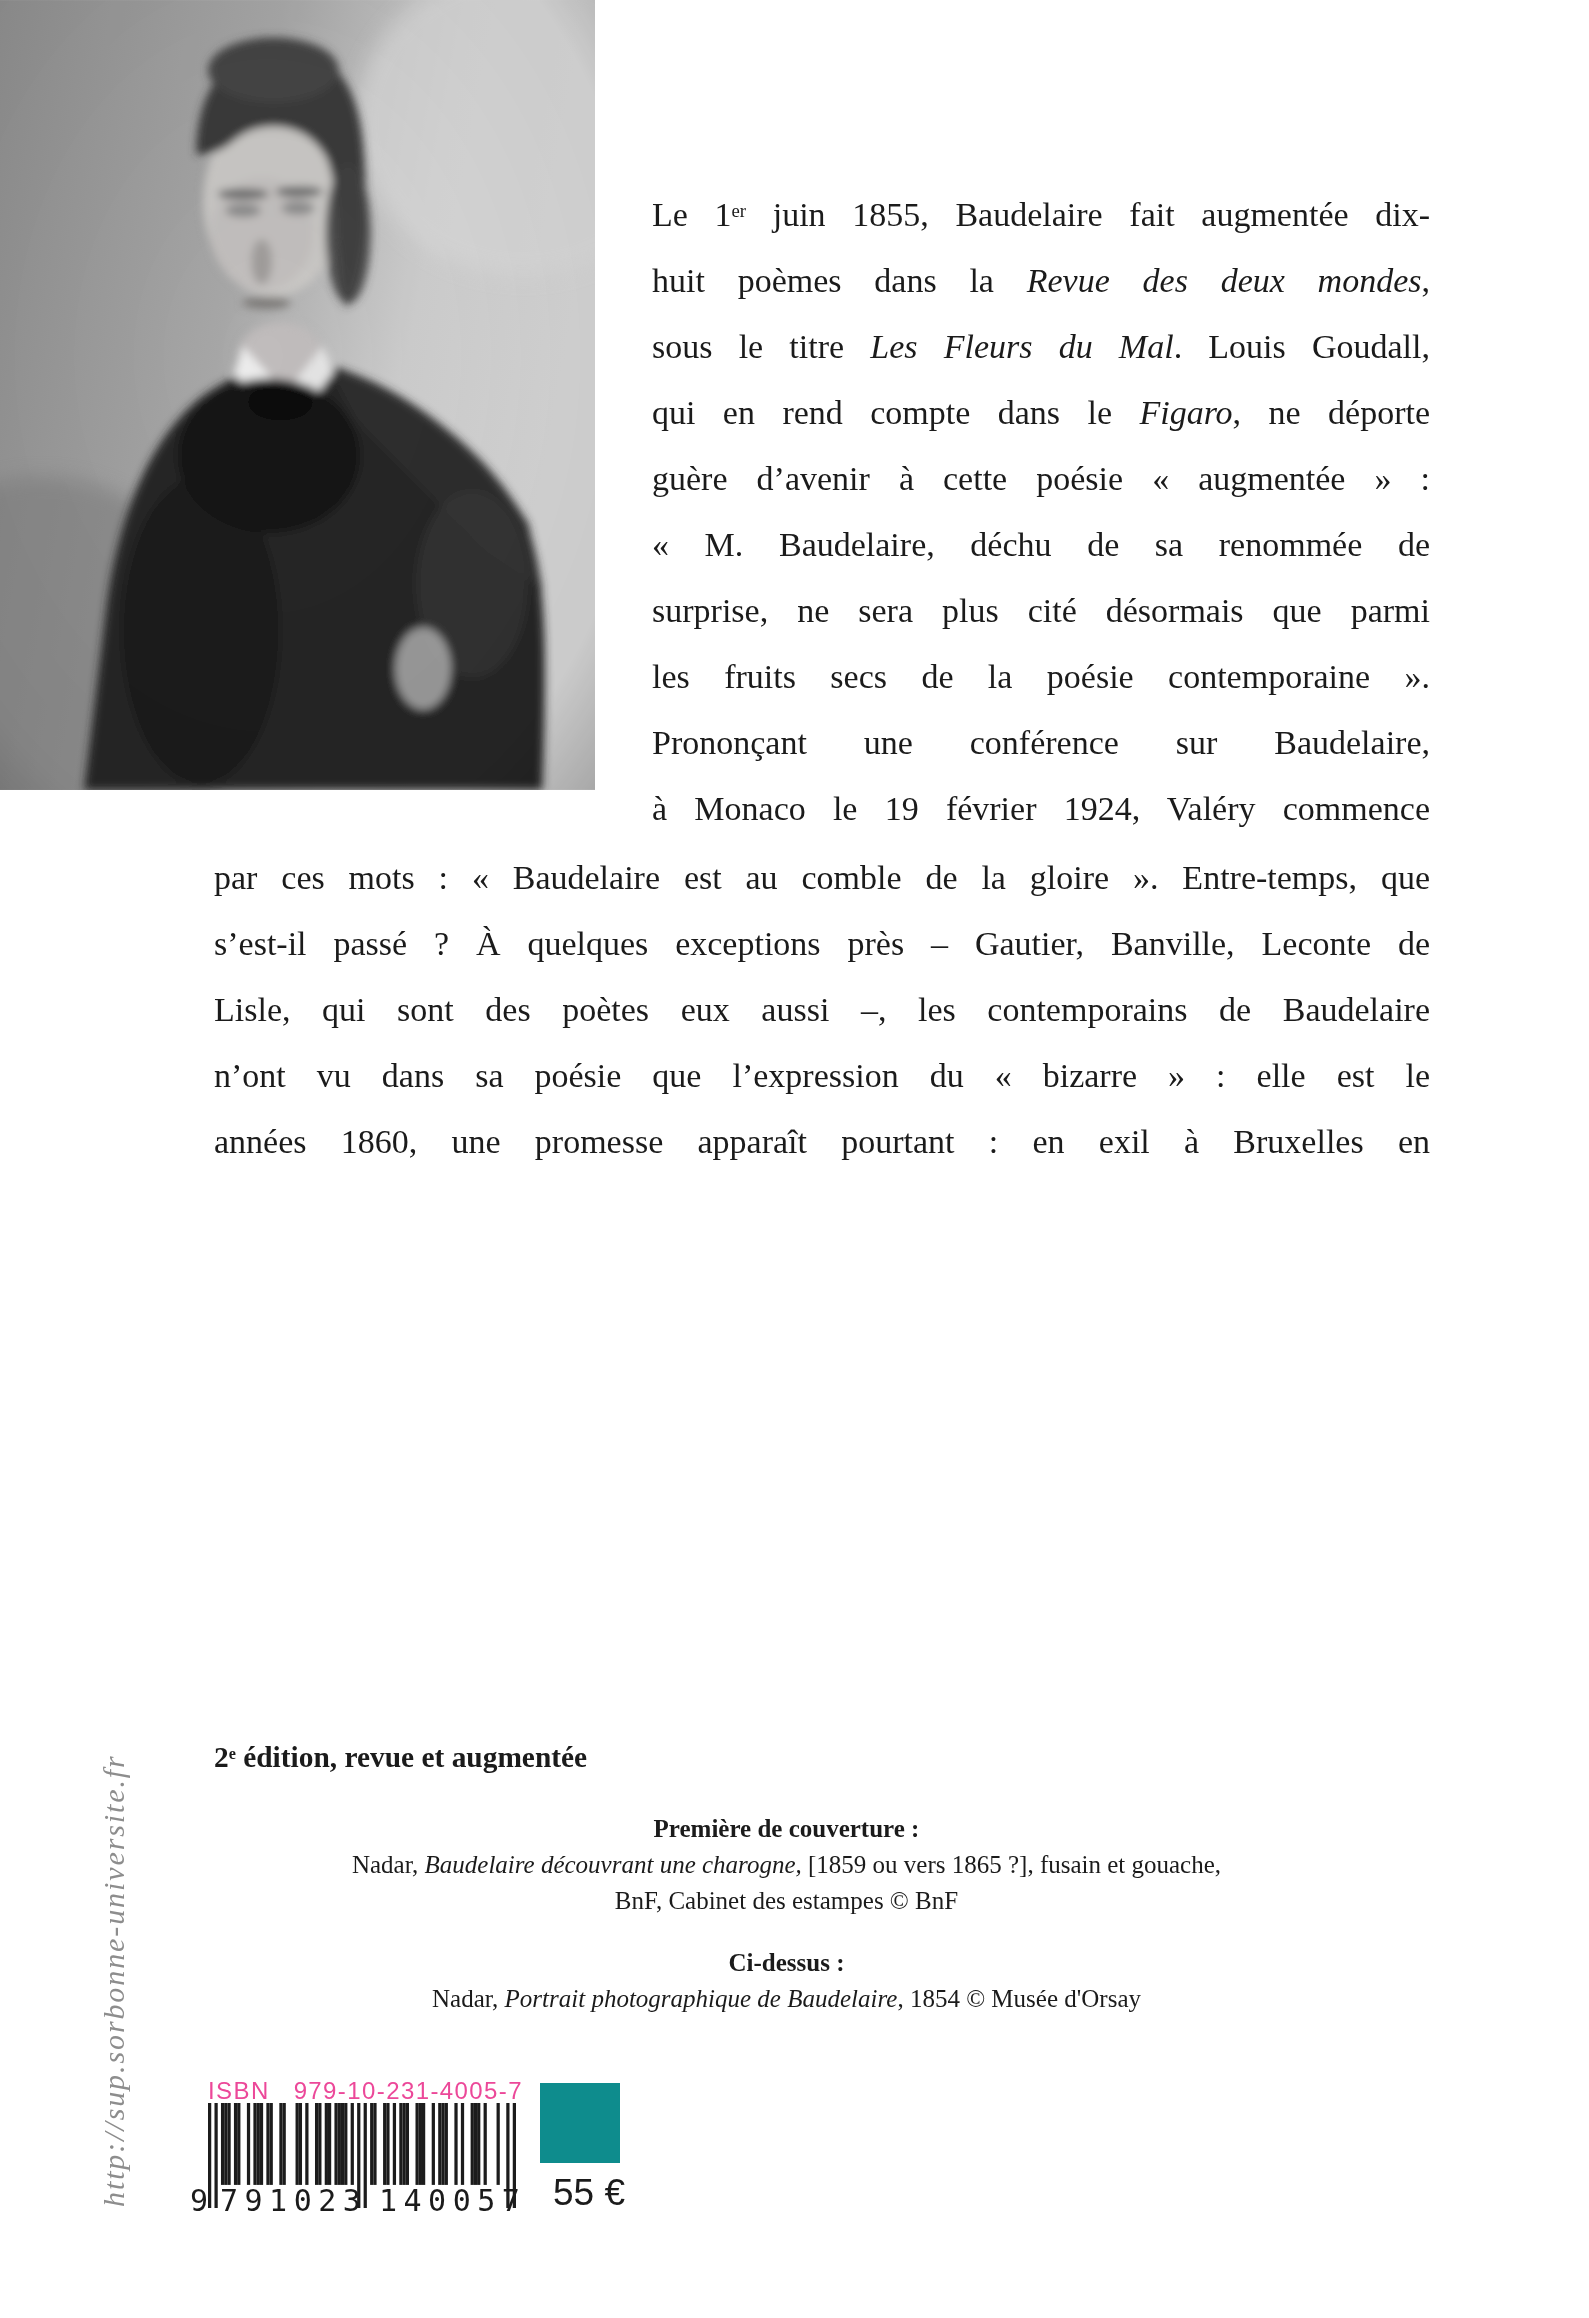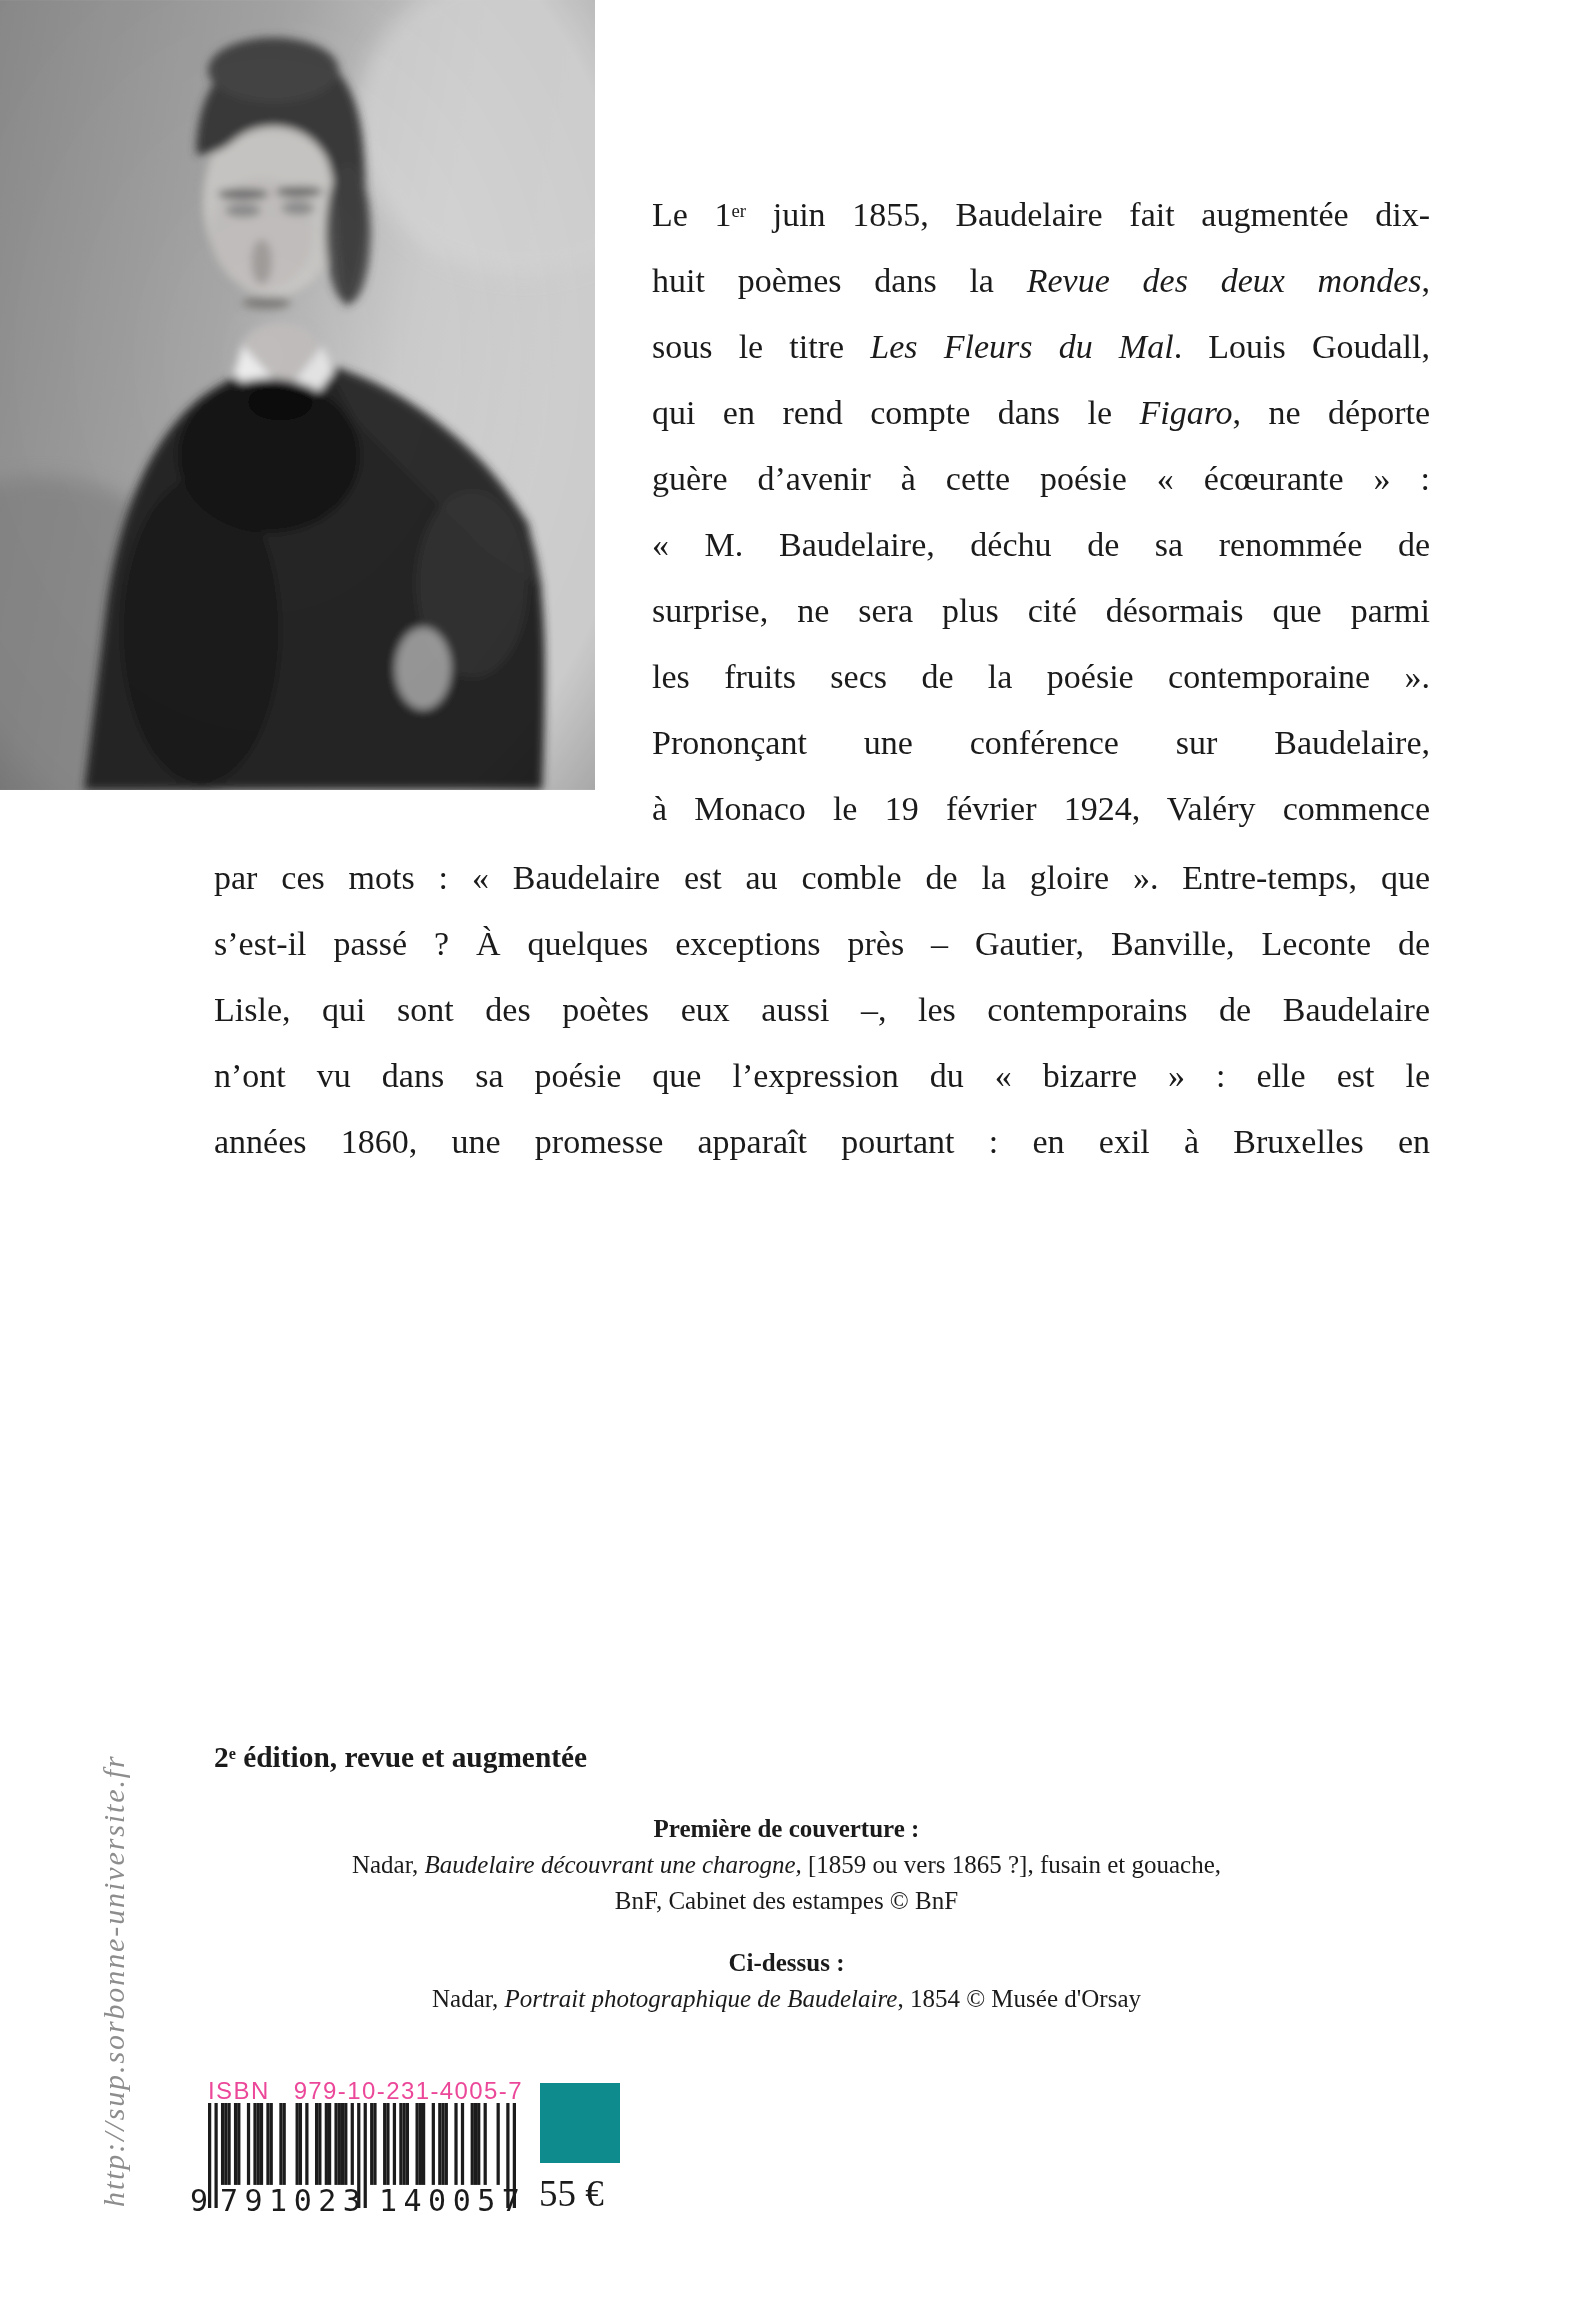--- a/index.html
+++ b/index.html
@@ -37,21 +37,21 @@
   
   #isbn-line{left:208px;top:2077px;font-family:"Liberation Sans",sans-serif;
     font-size:24px;letter-spacing:1.4px;color:#ec4899;}
   #isbn-line .num{margin-left:24px;}
   #barcode{left:208px;top:2103px;width:308px;height:105px;}
   #barcode svg{display:block;width:308px;height:105px;}
   .ean-digit{font-family:"DejaVu Sans Mono",monospace;font-size:30px;color:#1b1b1b;top:2183px;}
   #ean-first{left:190px;}
   #ean-g1{left:220px;letter-spacing:6.5px;}
   #ean-g2{left:379px;letter-spacing:6.5px;}
-  #price{left:539px;top:2172px;font-family:Liberation Serif, serif;font-size:37px;color:#1b1b1b;}
+  #price{left:553px;top:2172px;font-family:Liberation Sans, sans-serif;font-size:37px;color:#1b1b1b;}
   #teal-box{left:540px;top:2083px;width:80px;height:80px;}
 </style>
 </head>
 <body>
 
 <div class="abs" id="photo">
   <svg width="595" height="790" viewBox="0 0 1273 1690" xmlns="http://www.w3.org/2000/svg">
     <defs>
       <linearGradient id="bg" x1="0" y1="0" x2="1" y2="0.25">
         <stop offset="0" stop-color="#8f8f8f"></stop>
@@ -107,21 +107,21 @@
     </g>
     <rect x="0" y="0" width="1273" height="1690" fill="url(#vg)"></rect>
   </svg>
 </div>
 
 <div class="abs textcol" id="col-right">
     <div class="line"><span>Le 1</span><sup>er</sup><span> juin 1855, Baudelaire fait augmentée dix-</span></div>
     <div class="line"><span>huit poèmes dans la </span><em>Revue des deux mondes</em><span>,</span></div>
     <div class="line"><span>sous le titre </span><em>Les Fleurs du Mal</em><span>. Louis Goudall,</span></div>
     <div class="line"><span>qui en rend compte dans le </span><em>Figaro</em><span>, ne déporte</span></div>
-    <div class="line"><span>guère d’avenir à cette poésie « écœurante » :</span></div>
+    <div class="line"><span>guère d’avenir à cette poésie « augmentée » :</span></div>
     <div class="line"><span>« M. Baudelaire, déchu de sa renommée de</span></div>
     <div class="line"><span>surprise, ne sera plus cité désormais que parmi</span></div>
     <div class="line"><span>les fruits secs de la poésie contemporaine ».</span></div>
     <div class="line"><span>Prononçant une conférence sur Baudelaire,</span></div>
     <div class="line"><span>à Monaco le 19 février 1924, Valéry commence</span></div>
   </div>
 
 <div class="abs textcol" id="col-full">
     <div class="line"><span>par ces mots : « Baudelaire est au comble de la gloire ». Entre-temps, que</span></div>
     <div class="line"><span>s’est-il passé ? À quelques exceptions près – Gautier, Banville, Leconte de</span></div>

